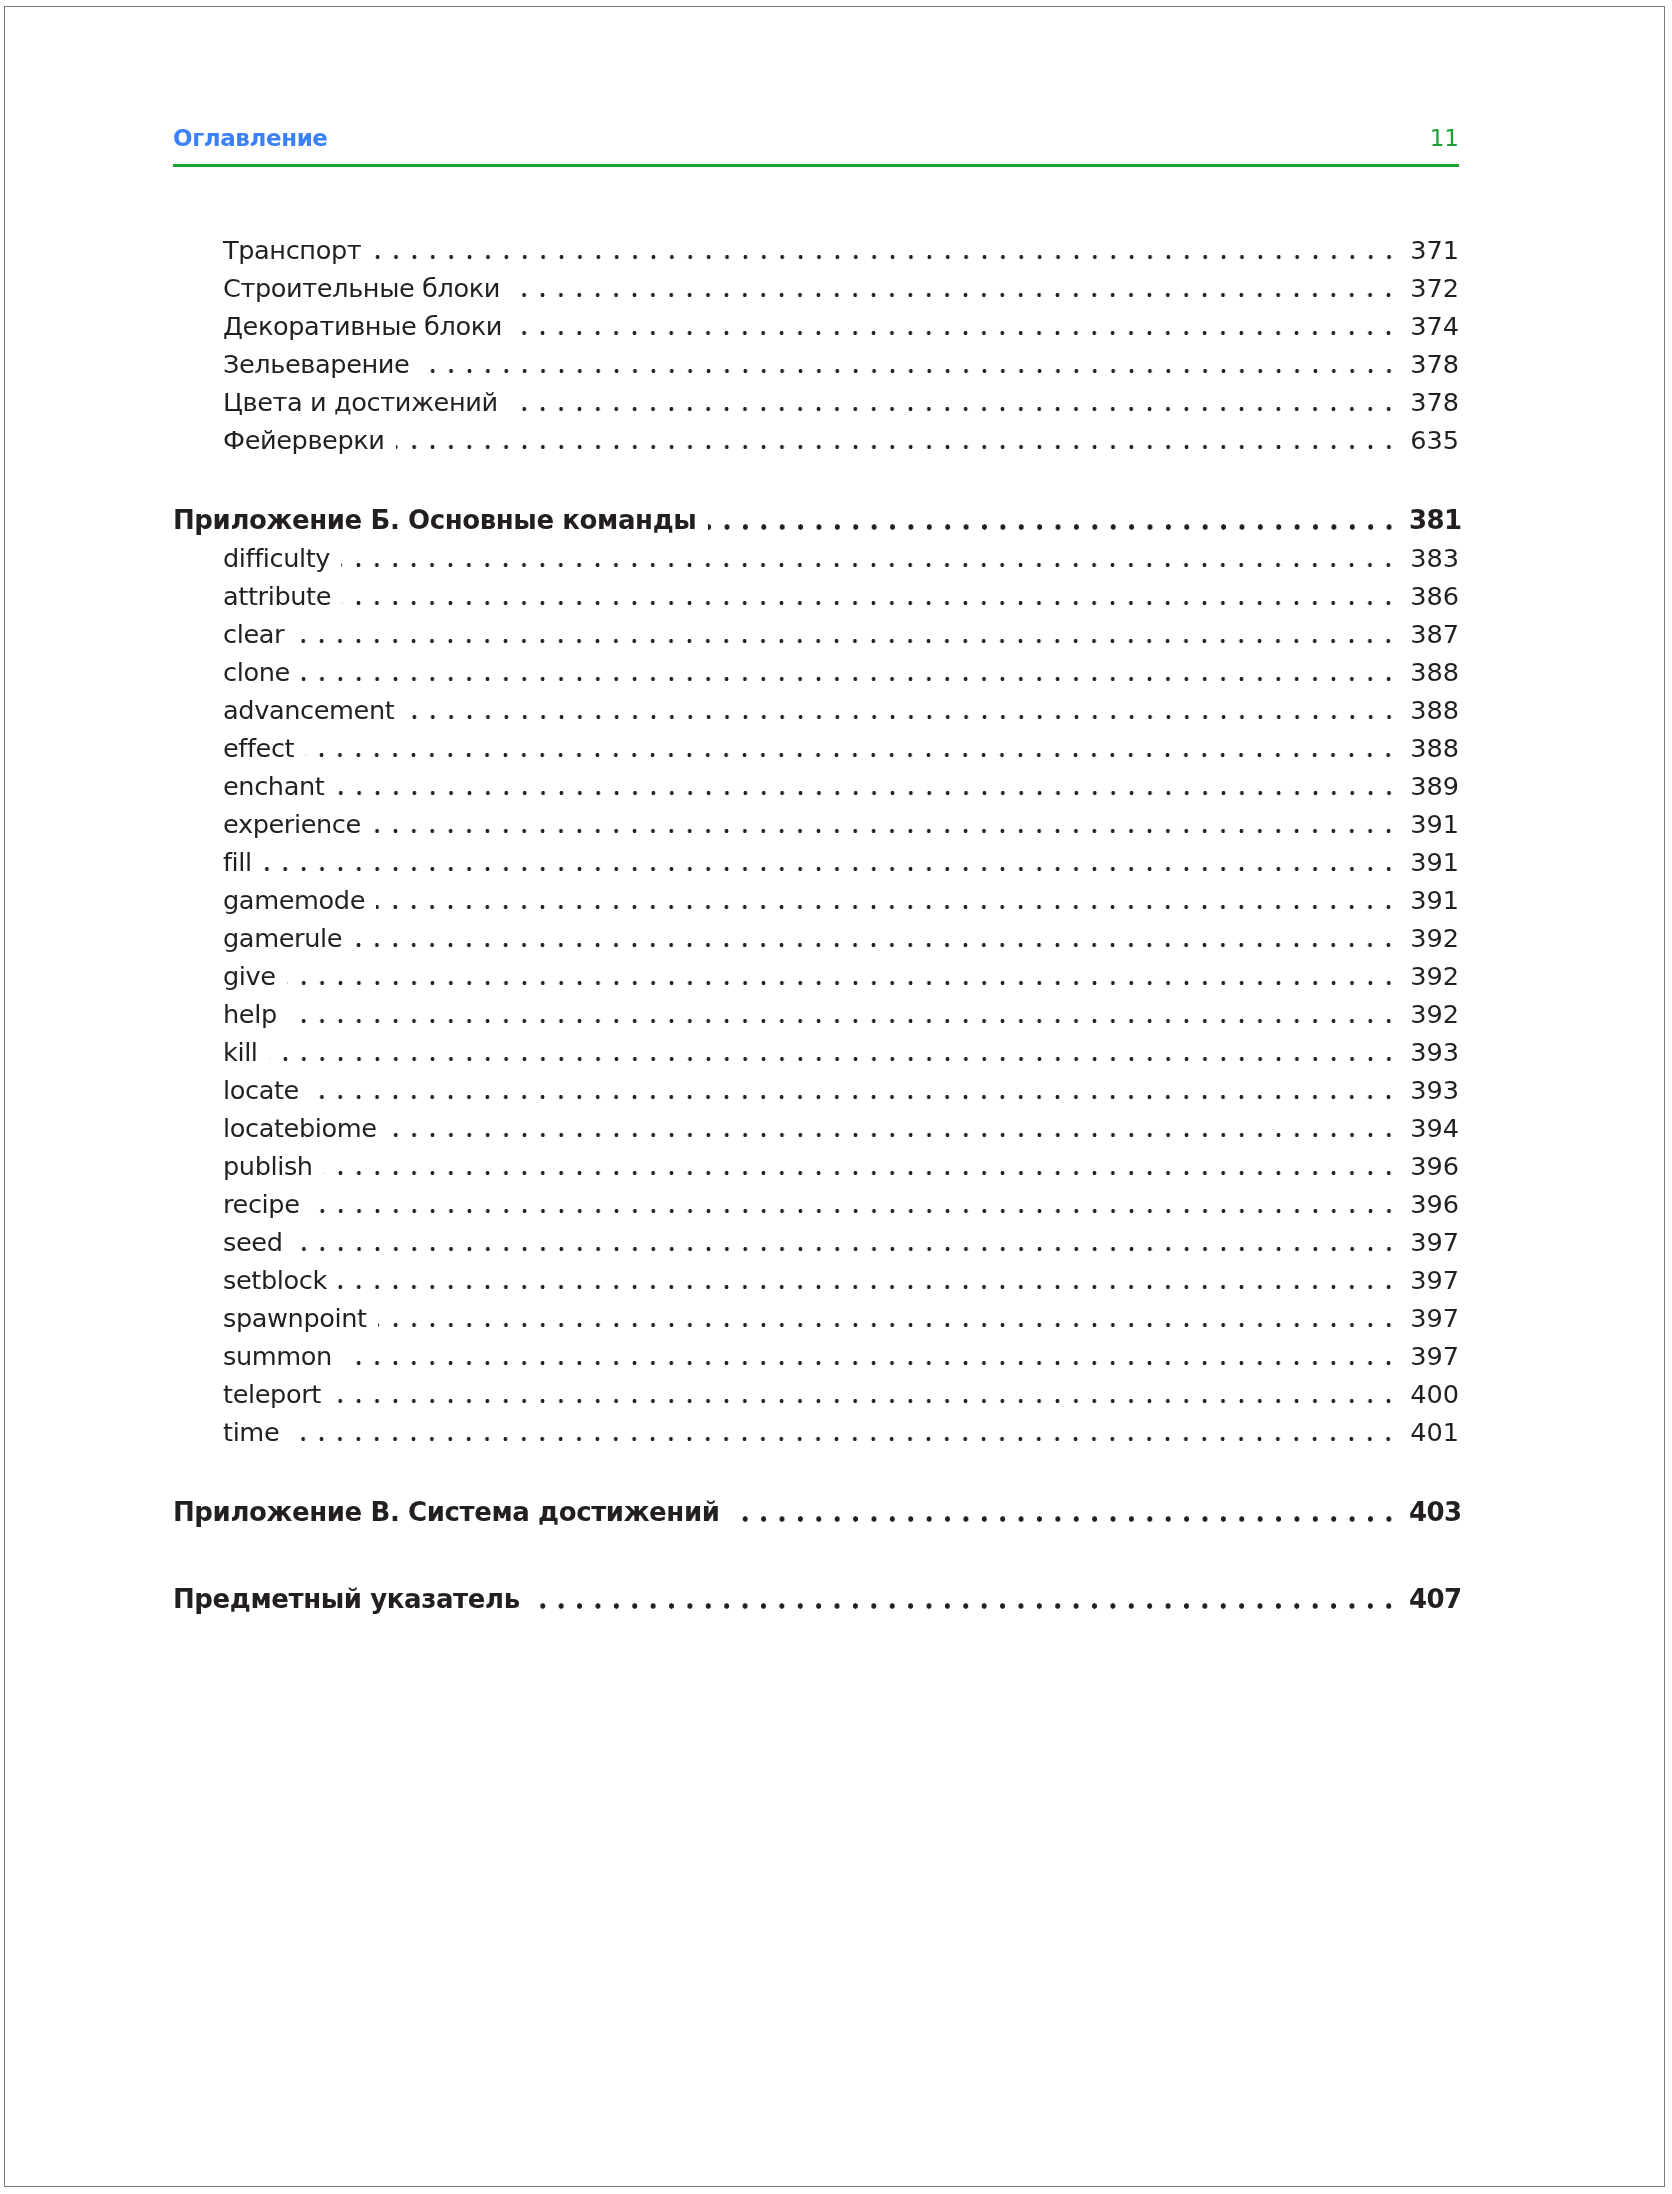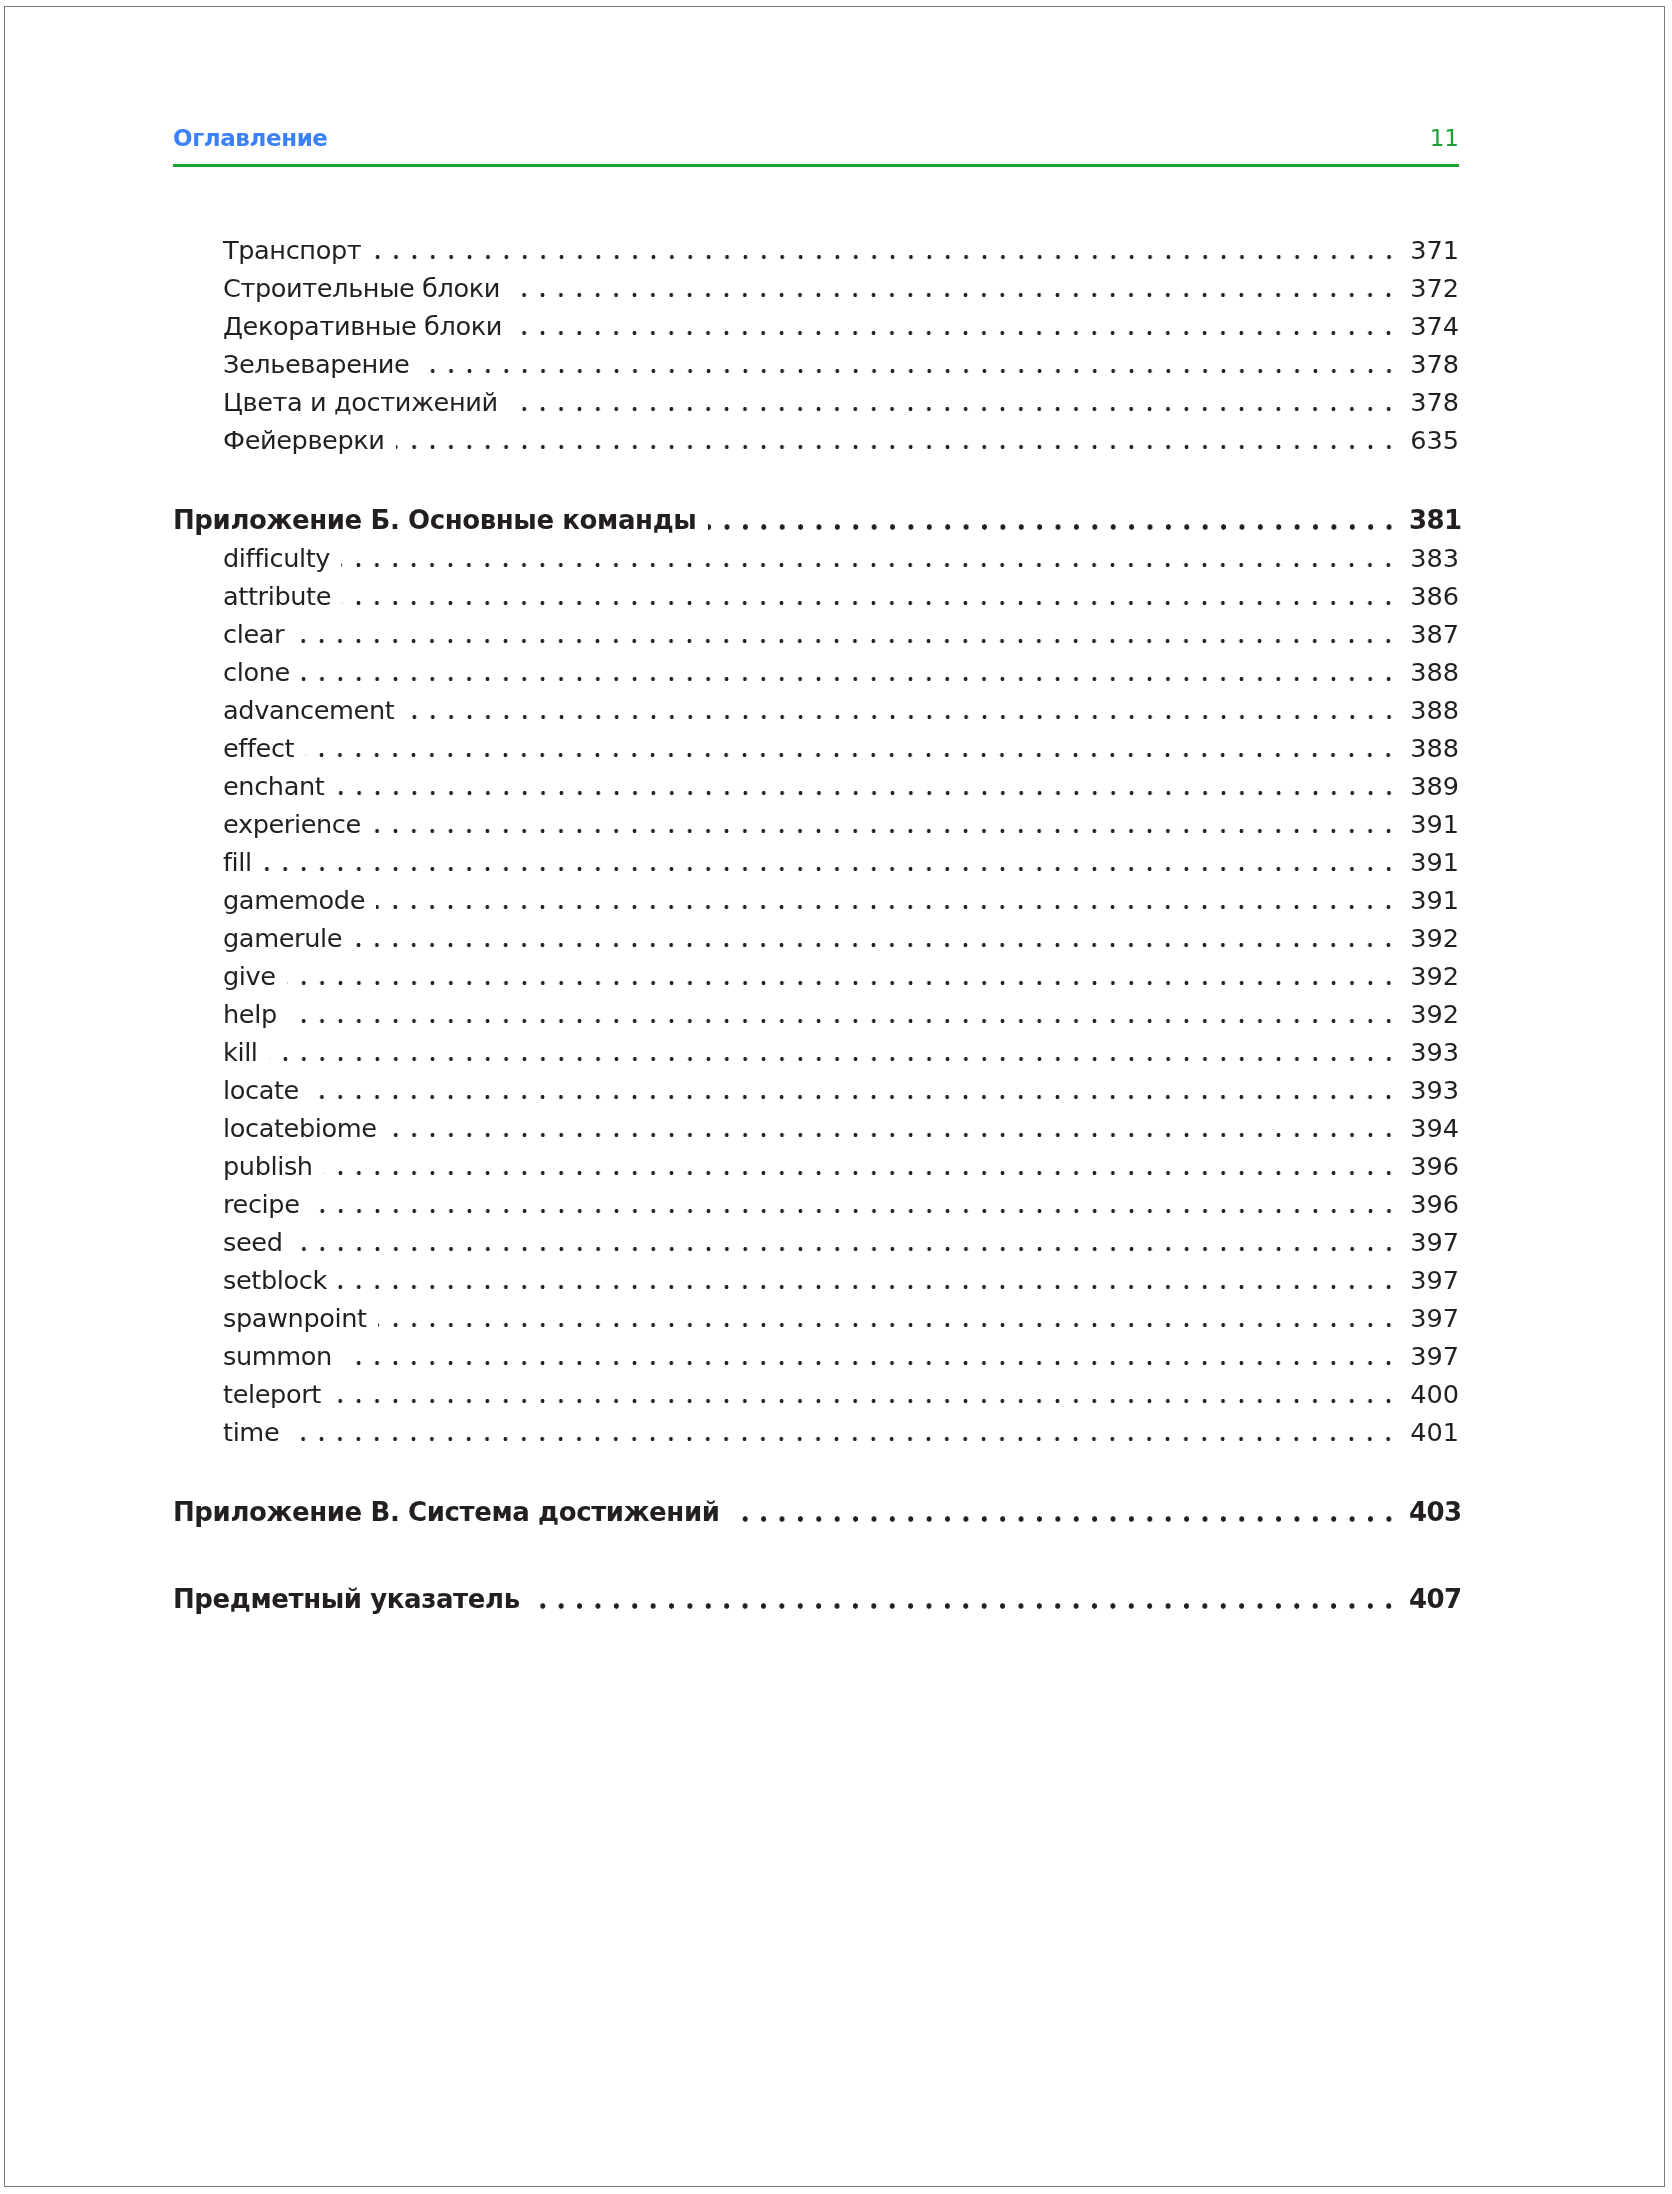--- a/index.html
+++ b/index.html
@@ -7,33 +7,33 @@
          font-family:"DejaVu Sans", "Liberation Sans", sans-serif; color:#231f20; }
   .page-border { position:absolute; left:4.2px; top:6.3px; width:1661px; height:2181px;
                  border:1.4px solid #7a7a7a; box-sizing:border-box; }
   .running-head { position:absolute; left:173px; top:125px; width:1286px; height:39px;
                   border-bottom:3.5px solid #1fa033; }
   .running-title { position:absolute; left:0; top:0; font-size:23px; font-weight:bold;
                    color:#3b82f6; letter-spacing:-0.4px; }
   .running-page { position:absolute; right:0; top:0; font-size:23px; font-weight:normal;
                   color:#1fa033; }
   .toc { position:absolute; left:173px; top:231px; width:1286px; }
-  .row { position:relative; display:flex; align-items:flex-end; height:38px;
+  .row { position:relative; display:flex; align-items:flex-start; height:38px;
          font-size:25.6px; line-height:38px; white-space:nowrap; }
   .row.sub { padding-left:50px; }
   .row.main { font-weight:bold; font-size:26px; letter-spacing:-0.6px; }
   .label { flex:0 0 auto; padding-right:11.2px; background:#fff; letter-spacing:-0.4px; }
   .leader { flex:1 1 auto; overflow:hidden; height:38px; position:relative; }
   .leader::before {
     content:""; position:absolute; left:0; right:0; bottom:9.8px; height:4.2px;
     background-image: radial-gradient(circle, #231f20 1.8px, transparent 2.1px);
     background-size:18.4px 4.2px; background-repeat:repeat-x; background-position:right center;
   }
   .row.main .leader::before { background-image: radial-gradient(circle, #231f20 2.4px, transparent 2.7px); height:5.6px; bottom:9px; background-size:18.4px 5.6px; }
-  .num { flex:0 0 auto; width:50px; text-align:right; padding-left:11.2px;margin-top:44px; }
+  .num { flex:0 0 auto; width:50px; text-align:right; padding-left:11.2px; }
   .gap-small { height:42px; }
 </style>
 </head>
 <body>
 
 <div class="page-border"></div>
 
 <div class="running-head">
   <div class="running-title">Оглавление</div>
   <div class="running-page">11</div>

